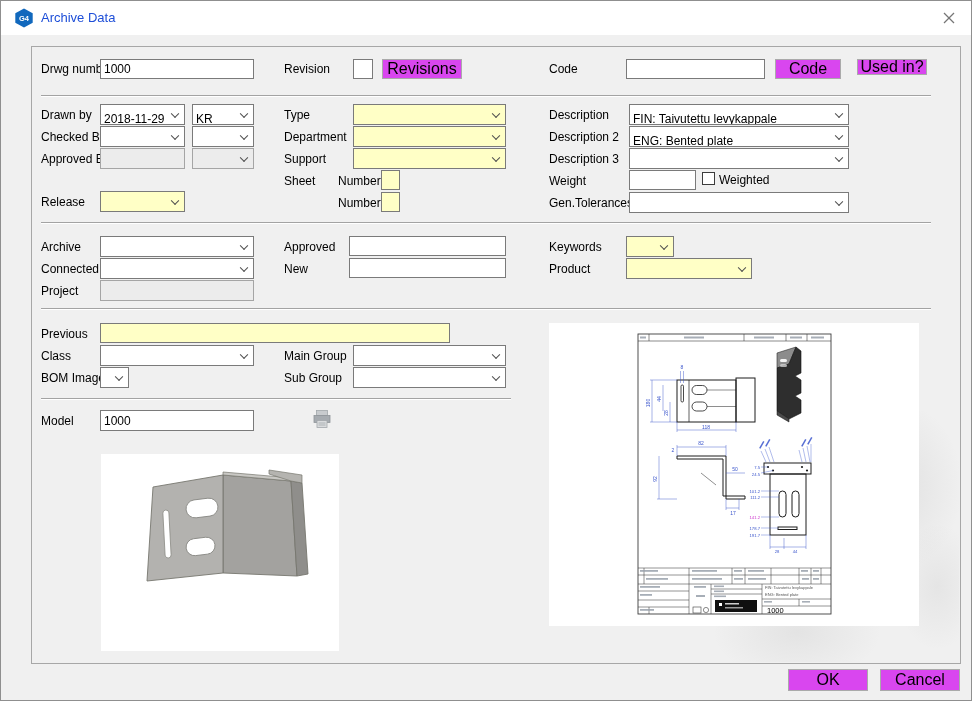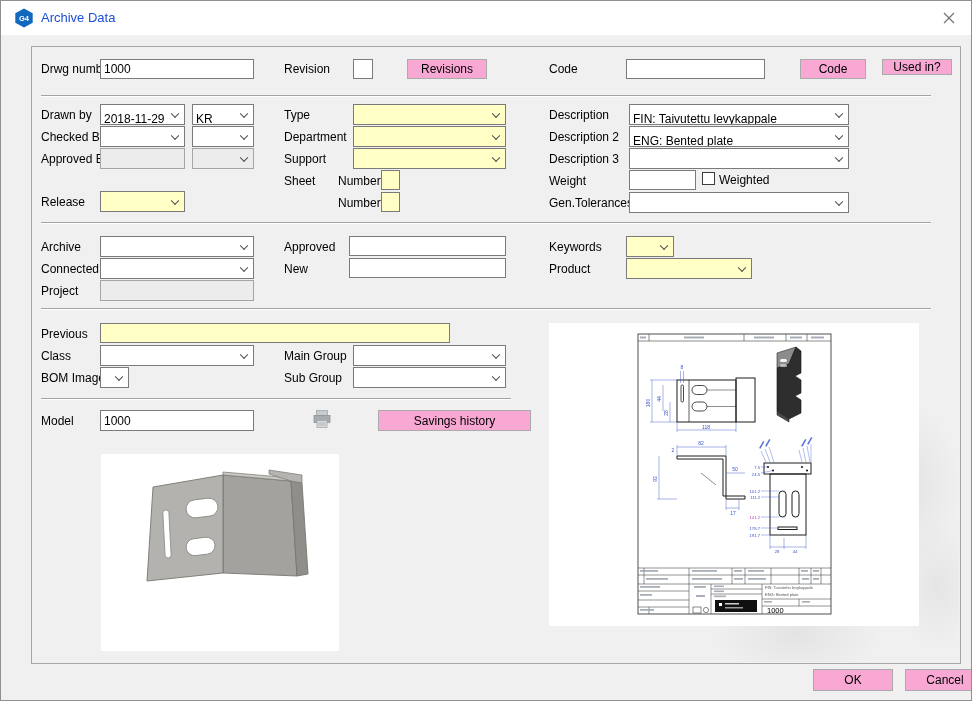--- a/index.html
+++ b/index.html
@@ -20,22 +20,22 @@
   .box.disabled { background:#ececec; border-color:#a5a5a5; }
   .box.yellow { background:#ffffc6; }
   .combo { position:absolute; background:#fff; border:1px solid #7a7a7a; font-size:12px;
            color:#000; display:flex; align-items:center; padding:8px 18px 0 3px;
            overflow:hidden; white-space:nowrap; }
   .combo.yellow { background:#ffffc6; }
   .combo.disabled { background:#ececec; border-color:#a5a5a5; }
   .chev { position:absolute; right:6px; top:50%; width:6px; height:6px;
           border-right:1.4px solid #4e4e4e; border-bottom:1.4px solid #4e4e4e;
           transform:translateY(-70%) rotate(45deg); }
-  .btn { position:absolute; background:#f9a8d4; border:1px solid #aaaaaa; font-size:12px;
-         color:#000; display:flex; align-items:center; justify-content:center; cursor:default;margin-left:25px; }
+  .btn { position:absolute; background:#d946ef; border:1px solid #aaaaaa; font-size:16px;
+         color:#000; display:flex; align-items:center; justify-content:center; cursor:default; }
   .sep { position:absolute; height:2px; border-top:1px solid #a3a3a3; border-bottom:1px solid #ffffff; }
   .checkbox { position:absolute; width:13px; height:13px; background:#fff; border:1px solid #3c3c3c; }
   .card { position:absolute; background:#ffffff; z-index:2; }
   .watermark { position:absolute; left:688px; top:410px; width:270px; height:251px; z-index:1;
     background:
       radial-gradient(ellipse 90px 120px at 78% 30%, rgba(100,100,100,0.10), transparent 70%),
       radial-gradient(ellipse 120px 70px at 40% 88%, rgba(100,100,100,0.09), transparent 70%),
       radial-gradient(ellipse 60px 90px at 92% 70%, rgba(100,100,100,0.08), transparent 70%); }
   .dim { font-size:5px; fill:#3a55cc; font-family:"Liberation Sans",sans-serif; }
   .dim-s { font-size:4.2px; fill:#3a55cc; font-family:"Liberation Sans",sans-serif; }
@@ -200,21 +200,20 @@
 
   <span class="lbl" style="left:40px;top:413px">Model</span>
   <div class="box" style="left:99px;top:409px;width:154px;height:21px">1000</div>
   <svg style="position:absolute;left:310px;top:407px" width="22" height="22" viewBox="0 0 22 22">
     <rect x="5.5" y="2.5" width="11" height="5" fill="#c8cbce" stroke="#a2a7ab" stroke-width="0.8"></rect>
     <rect x="3" y="7.5" width="16" height="7" fill="#a6abb0" stroke="#8f9499" stroke-width="0.8"></rect>
     <rect x="6" y="12.5" width="10" height="7" fill="#dadcde" stroke="#a2a7ab" stroke-width="0.8"></rect>
     <line x1="7.5" y1="15" x2="14.5" y2="15" stroke="#a2a7ab" stroke-width="0.8"></line>
     <line x1="7.5" y1="17" x2="14.5" y2="17" stroke="#a2a7ab" stroke-width="0.8"></line>
   </svg>
-  <div class="btn" style="left:352px;top:409px;width:153px;height:21px">Savings history</div>
 
   <div class="card" style="left:100px;top:453px;width:238px;height:197px">
     <svg width="238" height="197" viewBox="0 0 238 197">
 
       <polygon points="122,21 190,27 196,122 122,119" fill="#a3a29f" stroke="#77776f" stroke-width="0.9"></polygon>
 
       <polygon points="190,27 201,29 207,120 196,122" fill="#8f8e8b" stroke="#77776f" stroke-width="0.9"></polygon>
 
       <polygon points="122,18 192,24 190,27 122,21" fill="#c9c8c4" stroke="#77776f" stroke-width="0.7"></polygon>
 

